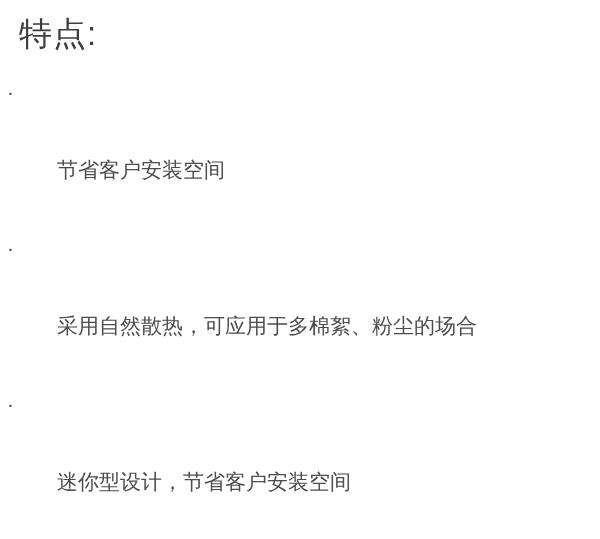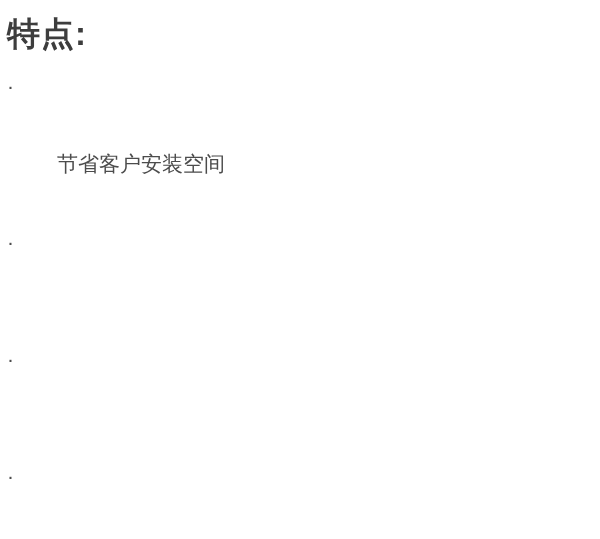--- a/index.html
+++ b/index.html
@@ -12,25 +12,25 @@
     height: 539px;
     overflow: hidden;
     font-family: "Liberation Sans", "DejaVu Sans", sans-serif;
   }
   .page {
     width: 600px;
     height: 539px;
     position: relative;
   }
   .section-title {
-    margin: 4px;
+    margin: 16px;
     padding: 0 0 0 3px;
     font-size: 33px;
     line-height: 44px;
-    font-weight: 700;
+    font-weight: 400;
     letter-spacing: 1px;
     color: #3d3d3d;
   }
   .features-title {
     margin-top: 12px;
   }
   .feature-list {
     list-style: none;
     margin: 10px 0 0 0;
     padding: 0;
@@ -57,23 +57,25 @@
 
   <h2 class="section-title features-title">特点:</h2>
 
   <ul class="feature-list">
     <li class="feature-item">
       <span class="bullet">·</span>
       <span>节省客户安装空间</span>
     </li>
     <li class="feature-item">
       <span class="bullet">·</span>
+      <span>采用自然散热，可应用于多棉絮、粉尘的场合</span>
     </li>
     <li class="feature-item">
       <span class="bullet">·</span>
+      <span>迷你型设计，节省客户安装空间</span>
     </li>
     <li class="feature-item">
       <span class="bullet">·</span>
       
     </li>
 
   </ul>
 
 </div>
 

